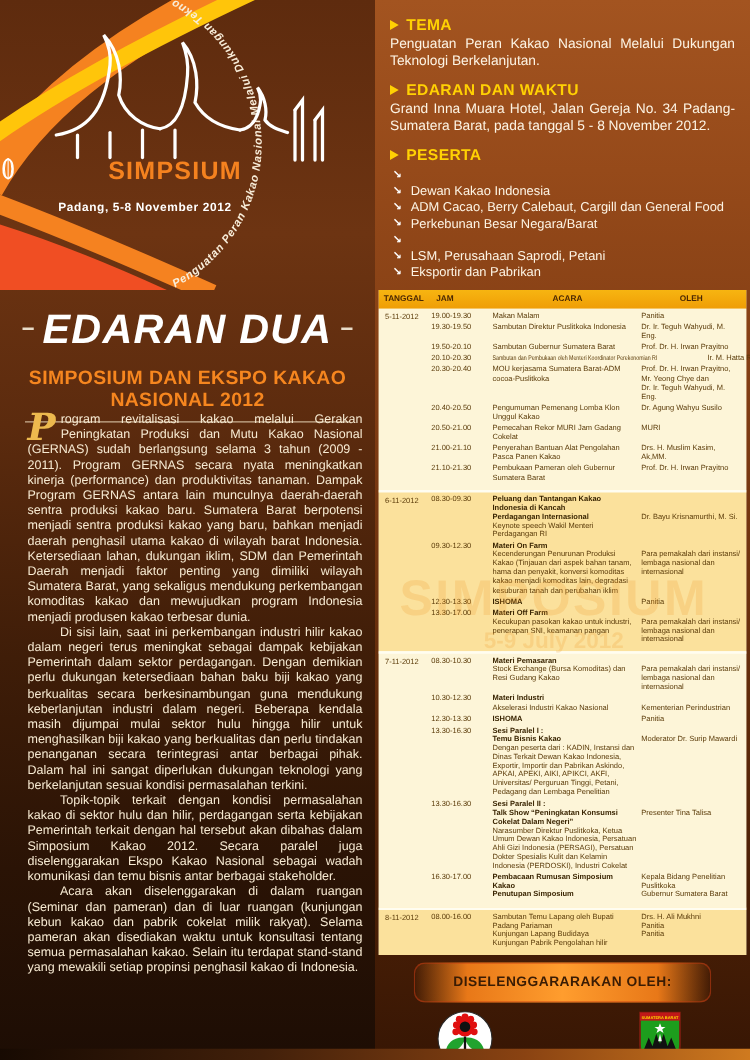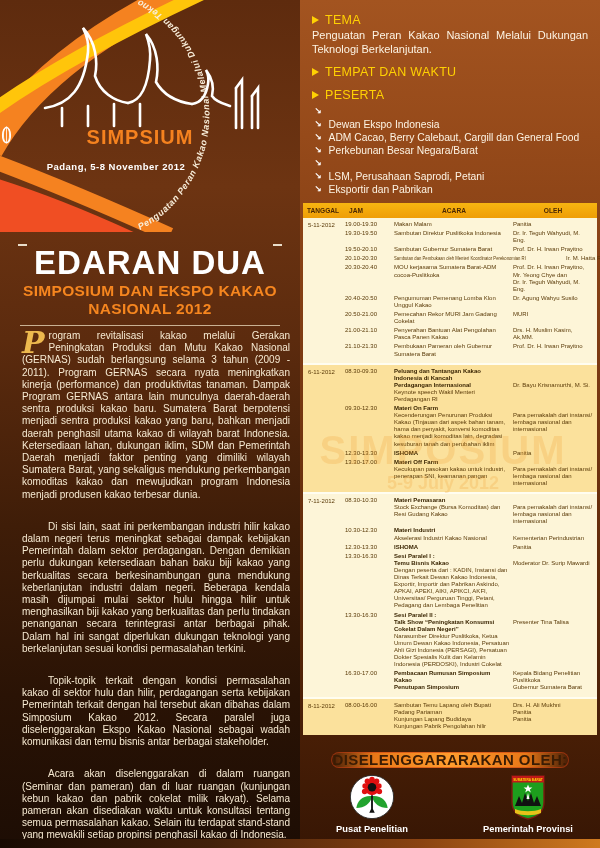--- a/index.html
+++ b/index.html
@@ -10,37 +10,37 @@
   .left-col{position:absolute;left:0;top:0;width:300px;height:848px;
     background:linear-gradient(180deg,#5e2b0e 0%,#6d3412 22%,#5c2b0e 40%,#3f1d08 62%,#2a1305 82%,#1d0d04 100%);}
   .logo-block{position:absolute;left:0;top:0;width:300px;height:232px;overflow:hidden;}
   .logo-block svg{position:absolute;left:0;top:0;}
   .logo-words{position:absolute;left:0;top:126px;width:232px;text-align:center;}
   .logo-title{font-size:20px;font-weight:800;color:#f5821f;letter-spacing:1px;line-height:22px;margin-left:48px;}
   .logo-title .pod{display:inline-block;vertical-align:-3px;}
   .logo-sub{font-size:16px;font-weight:800;color:#ffffff;letter-spacing:2.5px;line-height:18px;}
   .logo-date{font-size:9.5px;font-weight:700;color:#fff;letter-spacing:.5px;margin-top:13px;}
   .edaran{position:absolute;left:0;top:244px;width:300px;}
-  .edr-row{display:flex;gap:7px;padding:0 18px;}
+  .edr-row{display:flex;align-items:center;gap:7px;padding:0 18px;font-style:italic;}
   .rule{flex:1;height:2px;background:#e9ddca;}
   .edr-title{font-size:33px;font-weight:600;color:#fff;letter-spacing:1px;white-space:nowrap;}
-  .edr-sub{margin-top:0;text-align:center;font-size:15.5px;font-weight:700;color:#f6861f;letter-spacing:.3px;}
+  .edr-sub{margin-top:12px;text-align:center;font-size:15.5px;font-weight:700;color:#f6861f;letter-spacing:.3px;}
   .edr-line{height:1px;background:#c9b193;margin:7px 20px 0 20px;}
   .body-par{position:absolute;left:22px;top:330px;width:268px;color:#f7ead2;
     font-size:10px;line-height:12.2px;text-align:justify;}
   .body-par p{margin:0;}
-  .body-par p.ind{text-indent:26px;margin-top:20px;}
+  .body-par p.ind{text-indent:26px;}
   .dropcap{float:left;font-family:"DejaVu Serif",serif;font-style:italic;font-weight:700;
     font-size:30px;line-height:23px;color:#edb94e;margin:1px 4px 0 0;}
   
   .right-col{position:absolute;left:300px;top:0;width:300px;height:848px;overflow:hidden;
     background:linear-gradient(180deg,#a35420 0%,#964a1a 16%,#7c3a12 42%,#5a2708 72%,#371604 100%);}
   .rsection{padding:0 12px;margin-top:9px;}
   .rsection:first-child{margin-top:13px;}
-  .rhead{display:flex;align-items:center;gap:6px;font-size:12.5px;font-weight:400;color:#ffd103;letter-spacing:.3px;}
+  .rhead{display:flex;align-items:center;gap:6px;font-size:12.5px;font-weight:700;color:#ffd103;letter-spacing:.3px;}
   .tri{width:0;height:0;border-left:7px solid #ffd103;border-top:4.5px solid transparent;border-bottom:4.5px solid transparent;}
   .rbody{margin-top:2px;font-size:11px;line-height:13.5px;color:#fdf4e4;text-align:justify;}
   .peserta-item{display:flex;gap:7px;font-size:10.3px;line-height:13px;color:#fdf4e4;padding-left:2px;}
   .peserta-item .arr{font-family:"DejaVu Sans",sans-serif;font-size:9px;color:#fff;font-weight:700;}
   
   .sched{position:relative;margin:7px 3px 0 3px;background:#fdf5d8;}
   .shead{display:grid;grid-template-columns:42px 46px 1fr 80px;background:linear-gradient(180deg,#f7b511,#ef9d06);
     color:#4a2703;font-weight:700;font-size:6.6px;padding:4px 4px;align-items:center;}
   .shead .c3{text-align:center;} .shead .c4{text-align:center;}
   .sgroup{position:relative;padding:3px 4px 3px 42px;}
@@ -52,24 +52,24 @@
   .sjam{font-size:6px;color:#5a3a08;}
   .sacara{font-size:6px;line-height:7.1px;color:#5a3a08;}
   .sacara .b{font-weight:700;color:#3a2502;}
   .sacara .xs{font-size:5.4px;white-space:nowrap;transform:scaleX(.78);transform-origin:0 50%;}
   .soleh{font-size:6px;line-height:7.1px;color:#5a3a08;}
   .wmark{position:absolute;left:0;top:225px;color:#ef9b2d;opacity:.22;font-weight:800;
     pointer-events:none;text-align:center;width:280px;}
   .wmark .w1{font-size:40px;letter-spacing:2px;}
   .wmark .w2{font-size:18px;}
   
-  .banner-orange{margin:17px auto 0 auto;width:238px;height:16px;border-radius:9px;
+  .banner-orange{margin:6px auto 0 auto;width:238px;height:32px;border-radius:9px;
     background:linear-gradient(90deg,rgba(122,58,16,0) 0%,#e87818 18%,#ff9d2e 50%,#e87818 82%,rgba(122,58,16,0) 100%);
     display:flex;align-items:center;justify-content:center;
-    font-size:15px;font-weight:700;color:#3a1c04;letter-spacing:.4px;}
+    font-size:11px;font-weight:700;color:#3a1c04;letter-spacing:.4px;}
   .banner-orange.outlined{box-shadow:0 0 0 1px rgba(200,60,20,.55) inset;}
   
   .orgs{display:flex;justify-content:center;gap:38px;margin-top:6px;}
   .org{width:118px;text-align:center;}
   .org .art{height:46px;display:flex;align-items:flex-end;justify-content:center;}
   .org .cap{margin-top:4px;font-size:9.3px;line-height:11px;font-weight:700;color:#fff;}
   
   .footer{position:absolute;left:0;bottom:0;width:600px;height:9px;
     background:linear-gradient(90deg,#170a02 0%,#42200a 35%,#8a4312 70%,#cf7a1f 100%);}
 </style>
@@ -138,36 +138,37 @@
       <div class="rhead">
           <span class="tri"></span>
           <span>TEMA</span>
         </div>
       <div class="rbody">Penguatan Peran Kakao Nasional Melalui Dukungan Teknologi Berkelanjutan.</div>
     </div>
 
     <div class="rsection">
       <div class="rhead">
           <span class="tri"></span>
-          <span>TEMPAT DAN  WAKTU</span>
-        </div>
+          <span>EDARAN DAN  WAKTU</span>
+        </div>
+      <div class="rbody">Grand Inna Muara Hotel, Jalan Gereja No. 34 Padang-Sumatera Barat, pada tanggal 5 - 8 November 2012.</div>
     </div>
 
     <div class="rsection">
       <div class="rhead">
           <span class="tri"></span>
           <span>PESERTA</span>
         </div>
       <div style="margin-top:3px;">
           <div class="peserta-item">
             <span class="arr">↘</span>
           </div>
           <div class="peserta-item">
             <span class="arr">↘</span>
-            <span>Dewan Ekspo Indonesia</span>
+            <span>Dewan Kakao Indonesia</span>
           </div>
           <div class="peserta-item">
             <span class="arr">↘</span>
             <span>ADM Cacao, Berry Calebaut, Cargill dan General Food</span>
           </div>
           <div class="peserta-item">
             <span class="arr">↘</span>
             <span>Perkebunan Besar Negara/Barat</span>
           </div>
           <div class="peserta-item">

